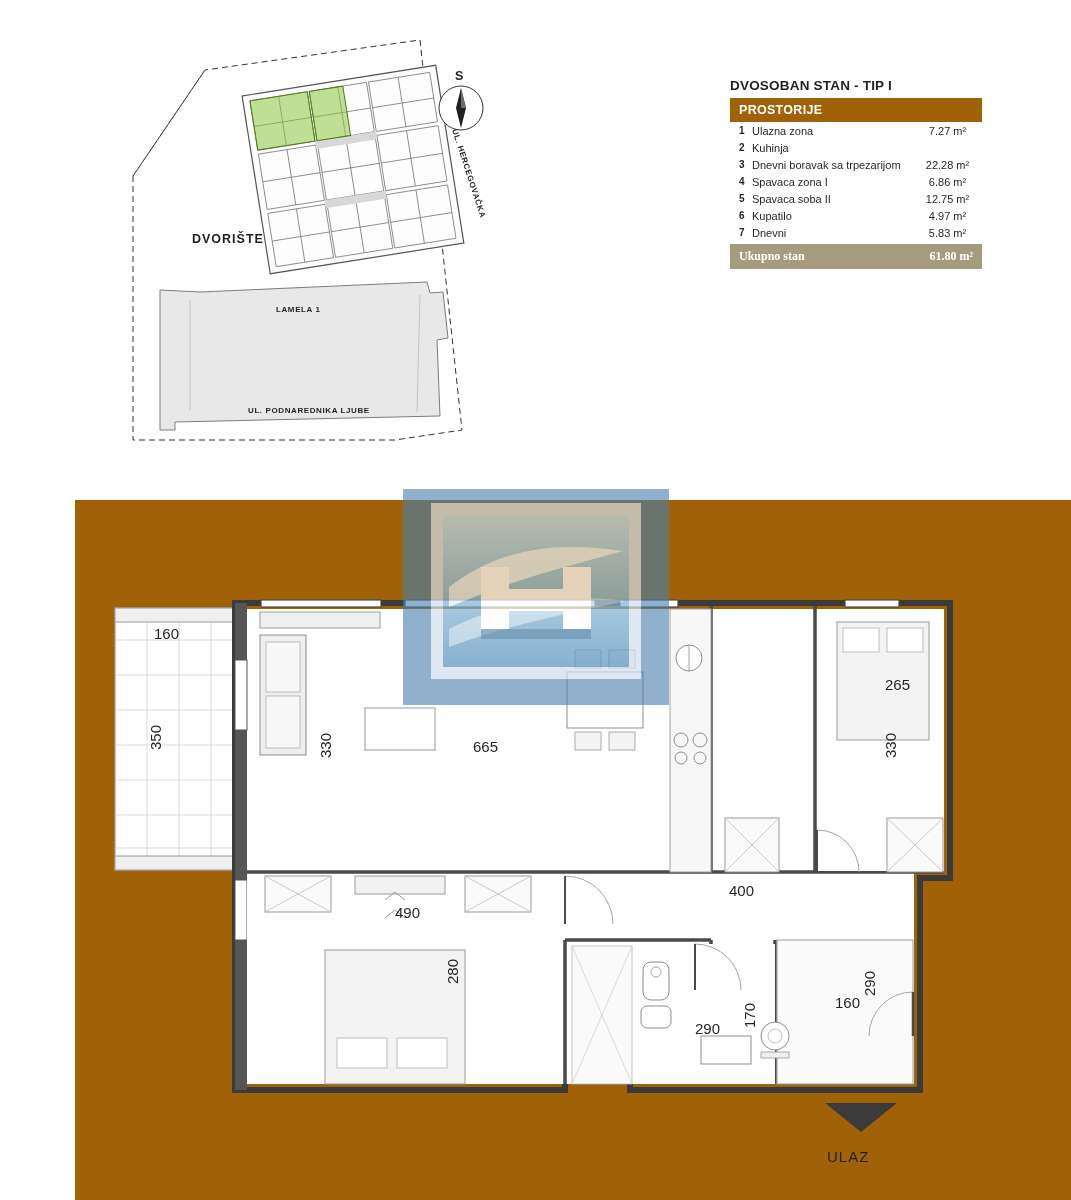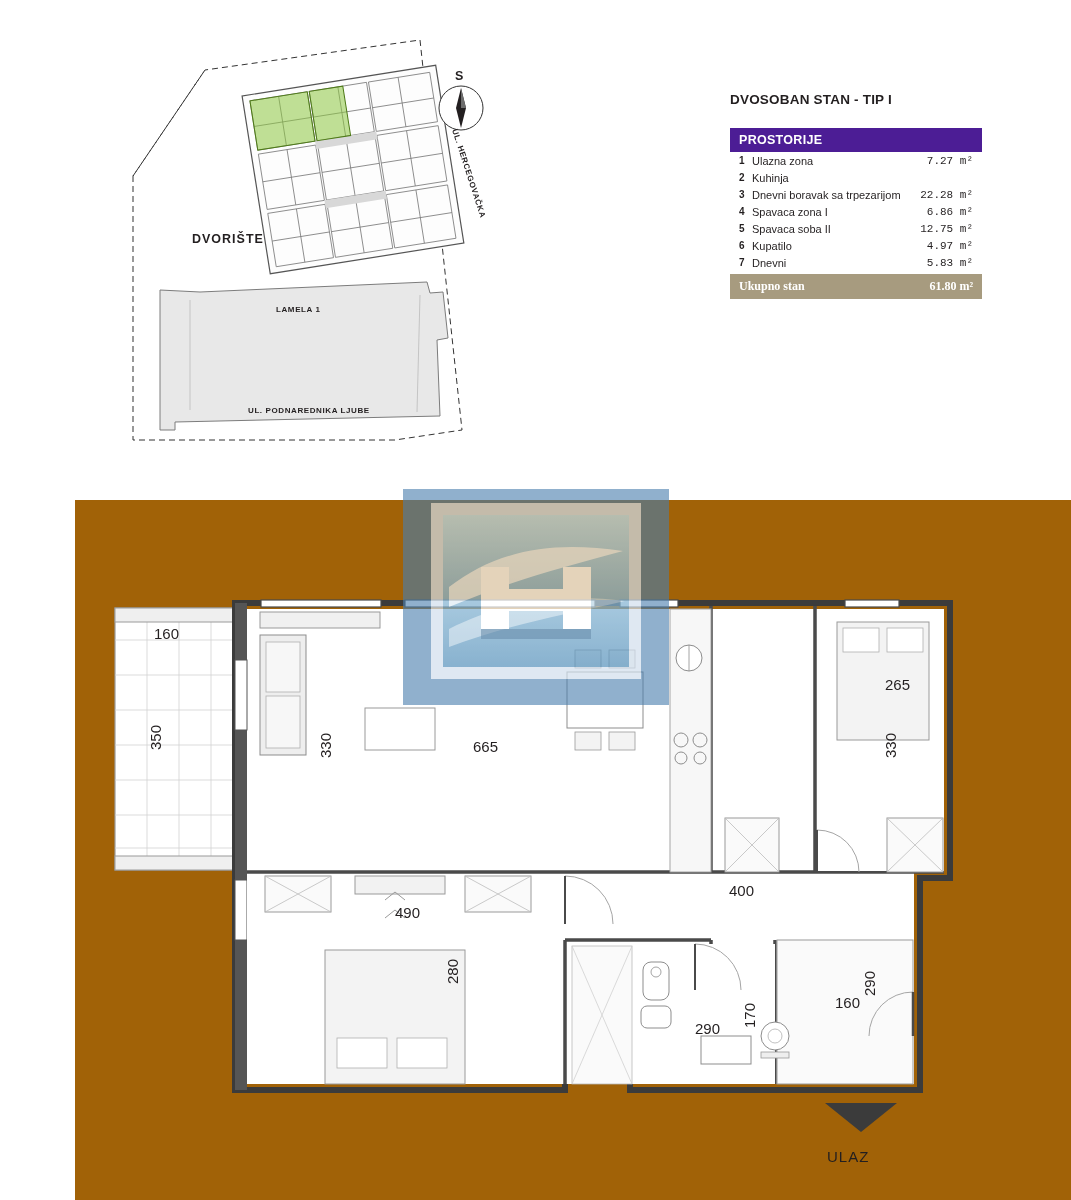--- a/index.html
+++ b/index.html
@@ -11,36 +11,36 @@
     overflow:hidden;
   }
 
   
   #site-plan { position:absolute; left:0; top:0; width:1071px; height:500px; }
 
   .site-svg { position:absolute; left:0; top:0; }
 
   
   #legend {
-    position:absolute; left:730px; top:92px; width:252px;
+    position:absolute; left:730px; top:78px; width:252px;
     font-size:11.5px;
   }
   #legend .legend-title {
     font-size:13.5px; font-weight:bold; letter-spacing:.2px;
     color:#231f20; padding-bottom:5px;
   }
   #legend .legend-head {
-    background:#4c1d95; color:#ffffff; font-weight:bold;
-    font-size:12.5px; padding:5px 9px; letter-spacing:.3px;margin-top:16px;
+    background:#a16207; color:#ffffff; font-weight:bold;
+    font-size:12.5px; padding:5px 9px; letter-spacing:.3px;
   }
   #legend table { width:100%; border-collapse:collapse; }
   #legend td { padding:2.5px 0; font-size:11px; vertical-align:top; }
   #legend td.num { width:22px; font-weight:bold; padding-left:9px; font-size:10px; }
   #legend td.nm  { color:#231f20; }
-  #legend td.ar  { text-align:right; white-space:nowrap; padding-right:9px;font-family:Liberation Mono, monospace; }
+  #legend td.ar  { text-align:center; white-space:nowrap; padding-right:9px; }
   #legend .legend-total {
     background:#a79b7f; color:#ffffff; font-weight:bold; font-size:12px;
     display:flex; justify-content:space-between; padding:5px 9px; margin-top:3px;font-family:Liberation Serif, serif;
   }
 
   
   #floor-plan {
     position:absolute; left:75px; top:500px; width:996px; height:700px;
     background:#a16207;
   }

